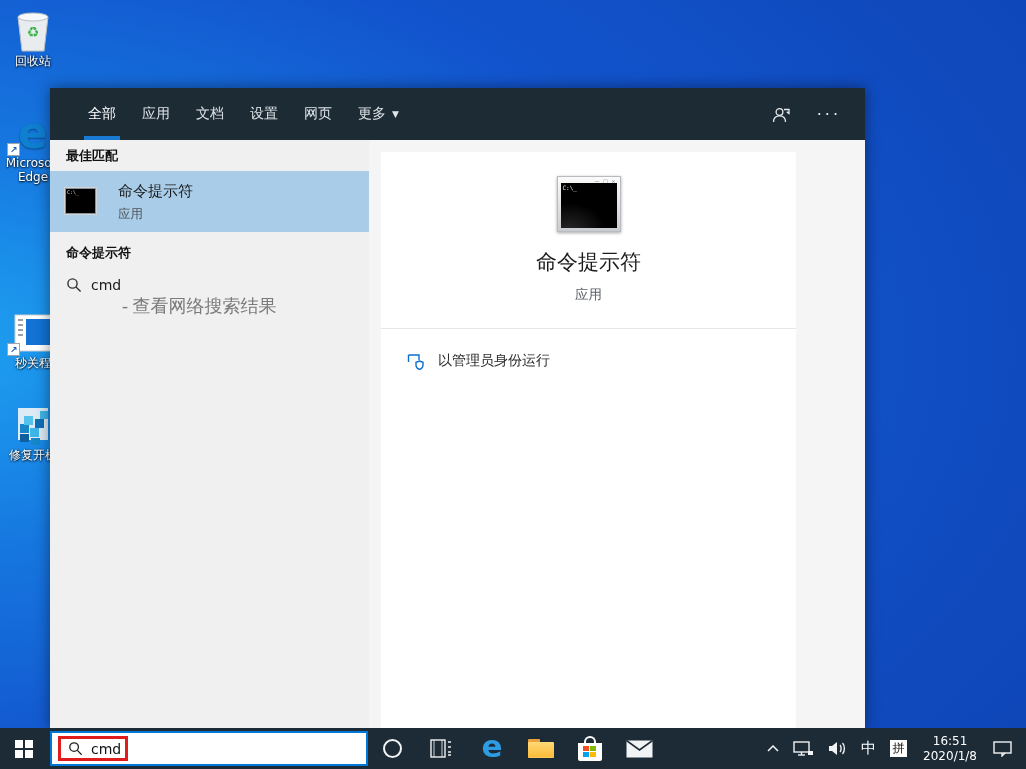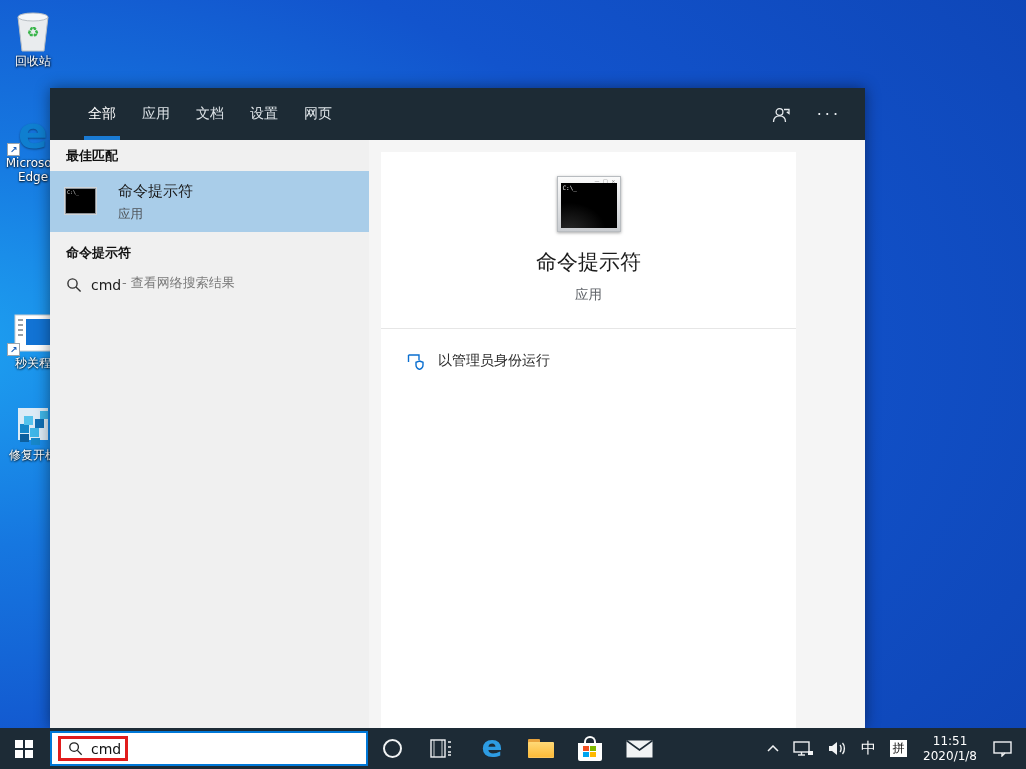--- a/index.html
+++ b/index.html
@@ -39,21 +39,21 @@
   .sec-hdr { position:absolute; left:16px; font-size:13px; font-weight:bold; color:#111; }
   #best-row { position:absolute; left:0; top:31px; width:319px; height:61px; background:#a9cde9; }
   .cmd-small { position:absolute; left:14px; top:16px; width:33px; height:28px; background:#000;
     border:1px solid #cfd4d8; box-shadow:0 0 0 1px #8d9298 inset; }
   .cmd-small span { position:absolute; left:2px; top:1px; font-size:5px; color:#ddd; font-family:"DejaVu Sans Mono",monospace; }
   #best-title { position:absolute; left:68px; top:11px; font-size:15px; color:#1b1b1b; }
   #best-sub   { position:absolute; left:68px; top:35px; font-size:12.5px; color:#4e5358; }
   #web-row { position:absolute; left:0; top:128px; width:319px; height:36px; }
   #web-row .mag { position:absolute; left:16px; top:9px; }
   #web-query { position:absolute; left:41px; top:9px; font-size:14px; color:#1b1b1b; }
-  #web-suffix { position:absolute; left:72px; top:6px; font-size:13px; color:#7a7a7a; }
+  #web-suffix { position:absolute; left:72px; top:26px; font-size:18px; color:#7a7a7a;font-family:Liberation Serif, serif; }
 
   #right-card { position:absolute; left:331px; top:64px; width:415px; height:576px; background:#fff;
     display:flex; flex-direction:column; align-items:center; }
   .cmd-big { margin-top:24px; width:64px; height:56px; background:linear-gradient(#fbfbfb,#c9ccd0);
     border:1px solid #b8bcc0; box-shadow:0 1px 3px rgba(0,0,0,.35); position:relative; padding-top:6px; }
   .cmd-big .bar-dots { position:absolute; top:1px; right:3px; font-size:5px; color:#777; letter-spacing:1px; }
   .cmd-big .screen { position:absolute; left:3px; right:3px; top:6px; bottom:3px;
     background:radial-gradient(120% 120% at 15% 110%, #2a2a2a 0%, #000 55%); }
   .cmd-big .screen span { position:absolute; left:2px; top:1px; font-size:6px; color:#e8e8e8;
     font-family:"DejaVu Sans Mono",monospace; }
@@ -169,20 +169,24 @@
           </div>
         <div class="tab">
             <span>文档</span>
           </div>
         <div class="tab">
             <span>设置</span>
           </div>
         <div class="tab">
             <span>网页</span>
           </div>
+        <div class="tab">
+            <span>更多</span>
+            <span class="caret">▼</span>
+          </div>
       </div>
       <div class="hdr-icons">
         <span>
           <svg width="19" height="17" viewBox="0 0 19 17" fill="none" stroke="#e8ecef" stroke-width="1.3">
             <circle cx="7.5" cy="6" r="3.4"></circle>
             <path d="M1.5 16 C1.5 11.8 4.2 9.8 7.5 9.8 C10.8 9.8 13.5 11.8 13.5 16"></path>
             <path d="M12 3.5 h5 v4 l-2.2 -1.6" fill="none"></path>
           </svg>
         </span>
         <span class="ellipsis">...</span>
@@ -319,21 +323,21 @@
             <path d="M14.5 2 C17 4.5 17 10.5 14.5 13"></path>
         </svg>
       </div>
       <div class="tray-item">
         <span id="ime-lang">中</span>
       </div>
       <div class="tray-item">
         <span id="ime-mode">拼</span>
       </div>
       <div id="clock" class="tray-item" style="flex-direction:column;">
-        <div>11:51</div>
+        <div>16:51</div>
         <div>2020/1/8</div>
       </div>
       <div class="tray-item" style="padding-right:14px;">
         <svg width="19" height="16" viewBox="0 0 19 16" fill="none" stroke="#f1f3f4" stroke-width="1.4">
           <rect x="1" y="1" width="17" height="11"></rect>
           <polyline points="9,12 9,15 12,12"></polyline>
         </svg>
       </div>
     </div>
   </div>

